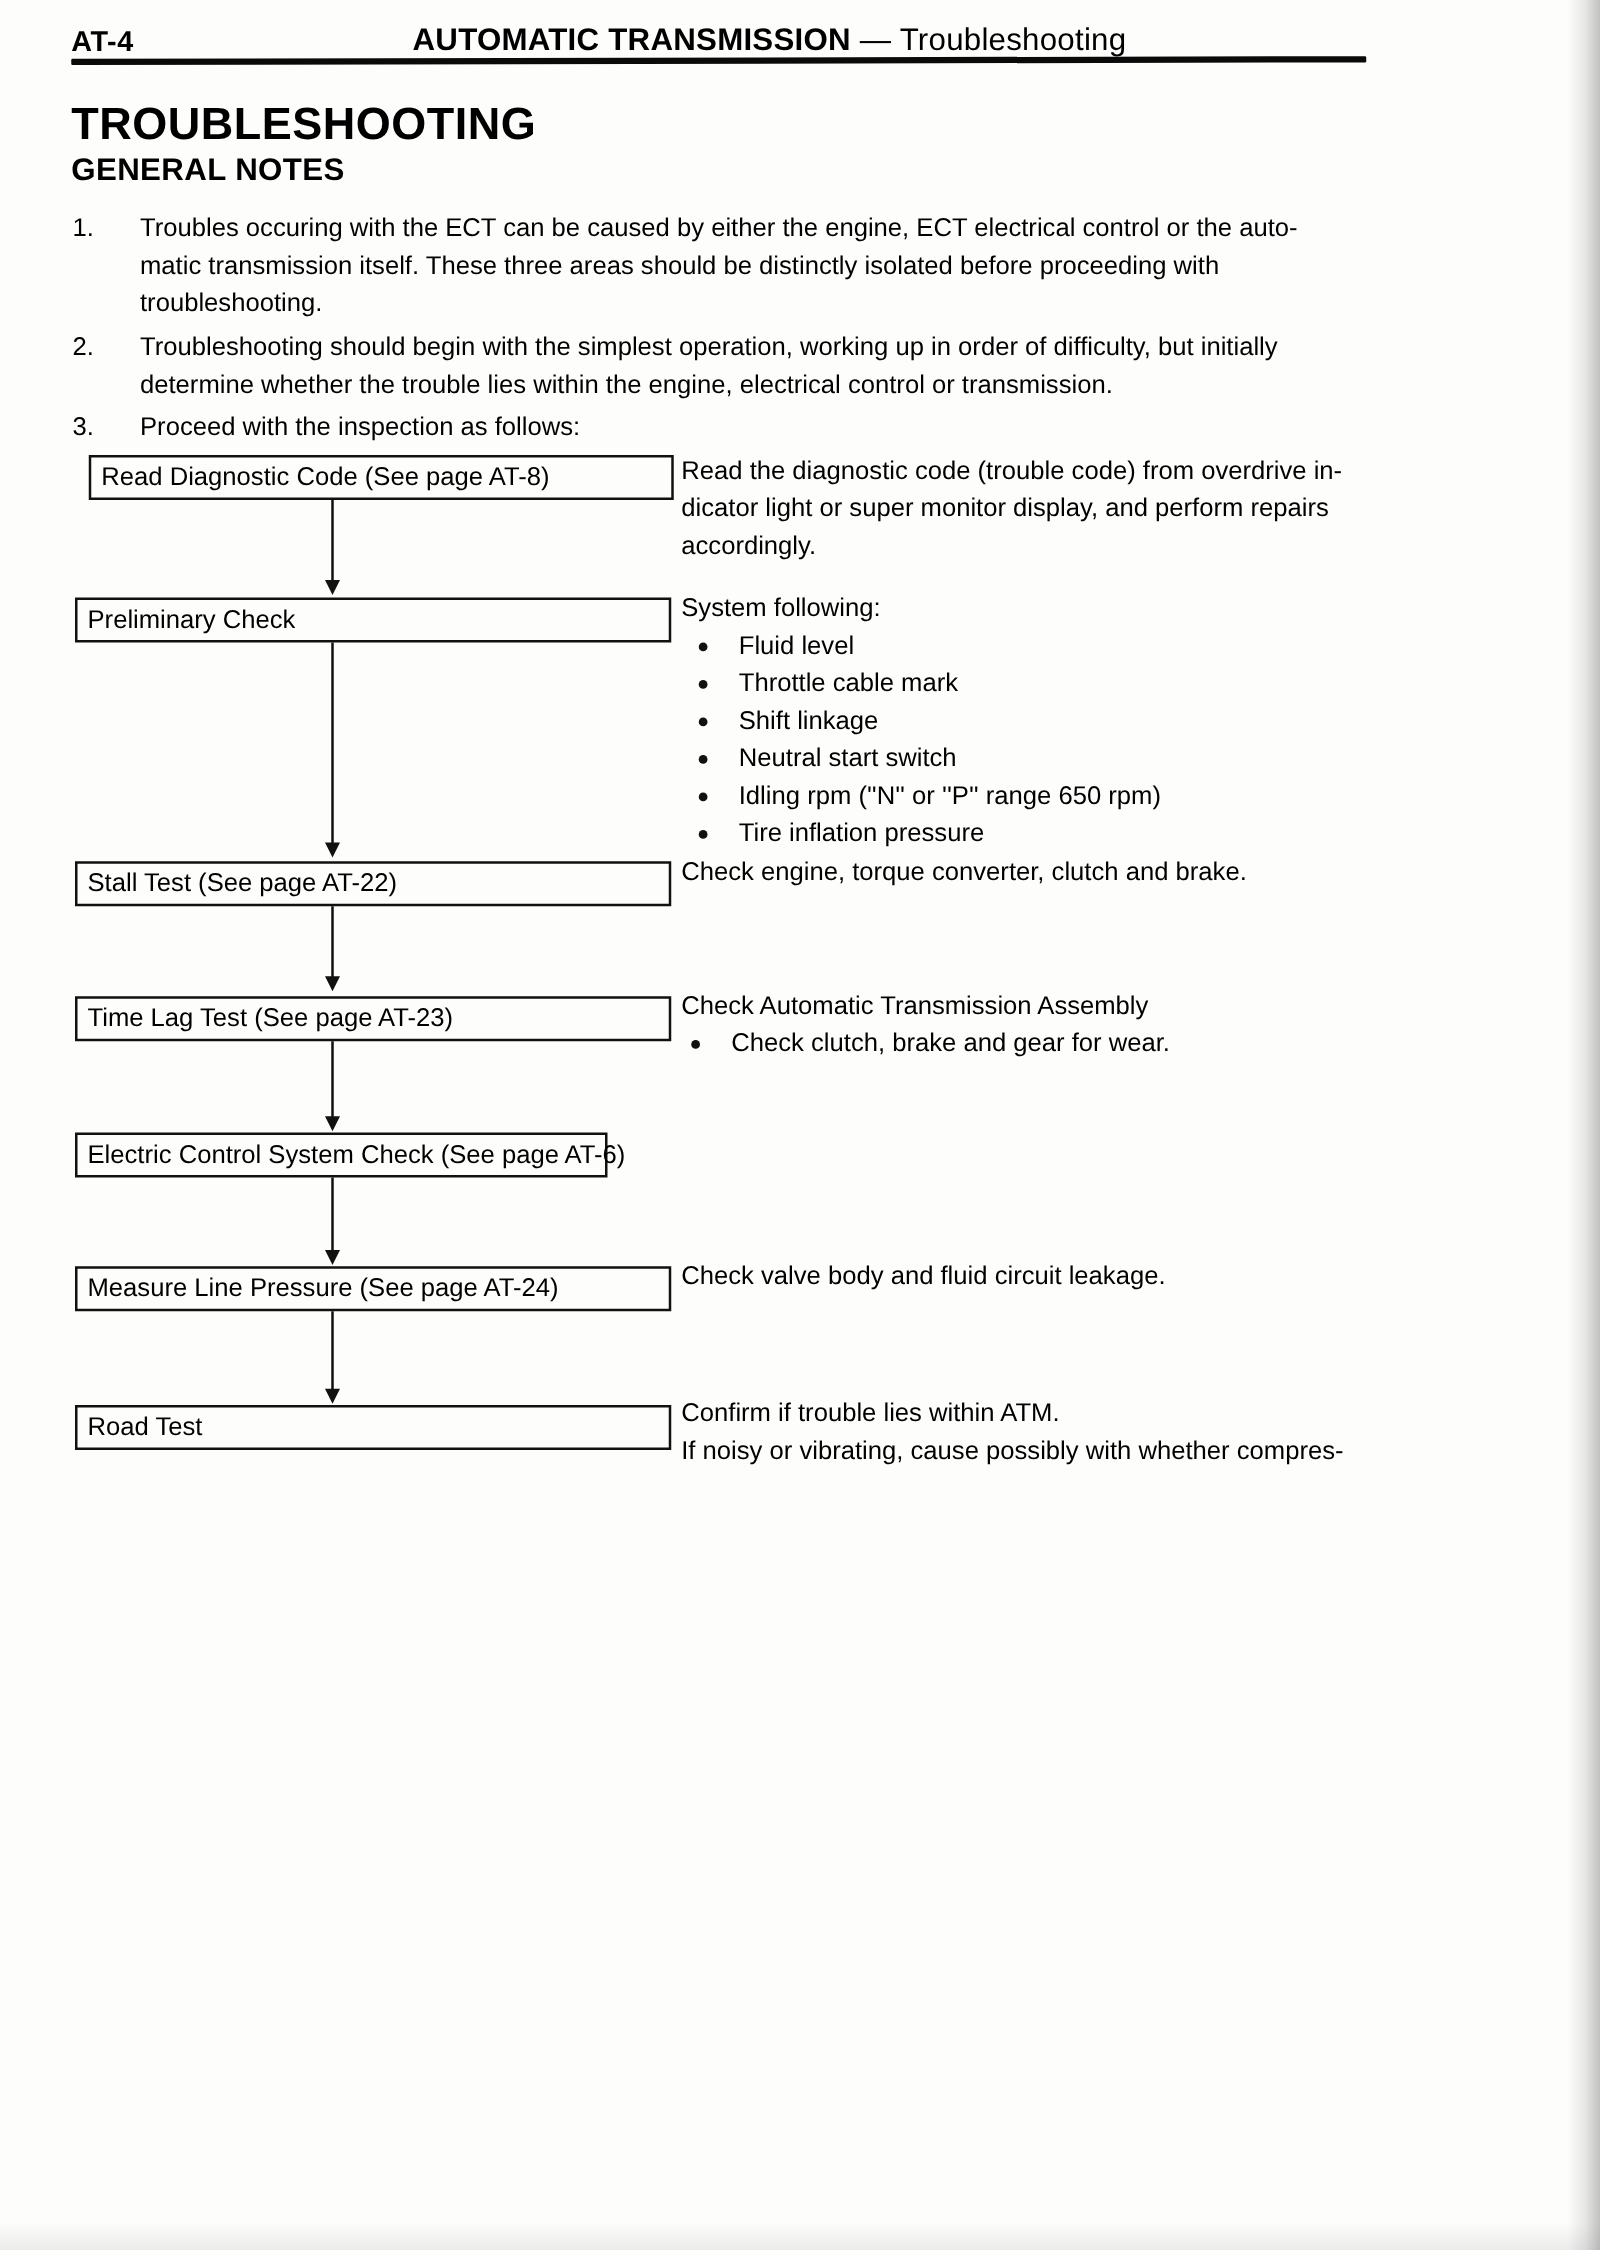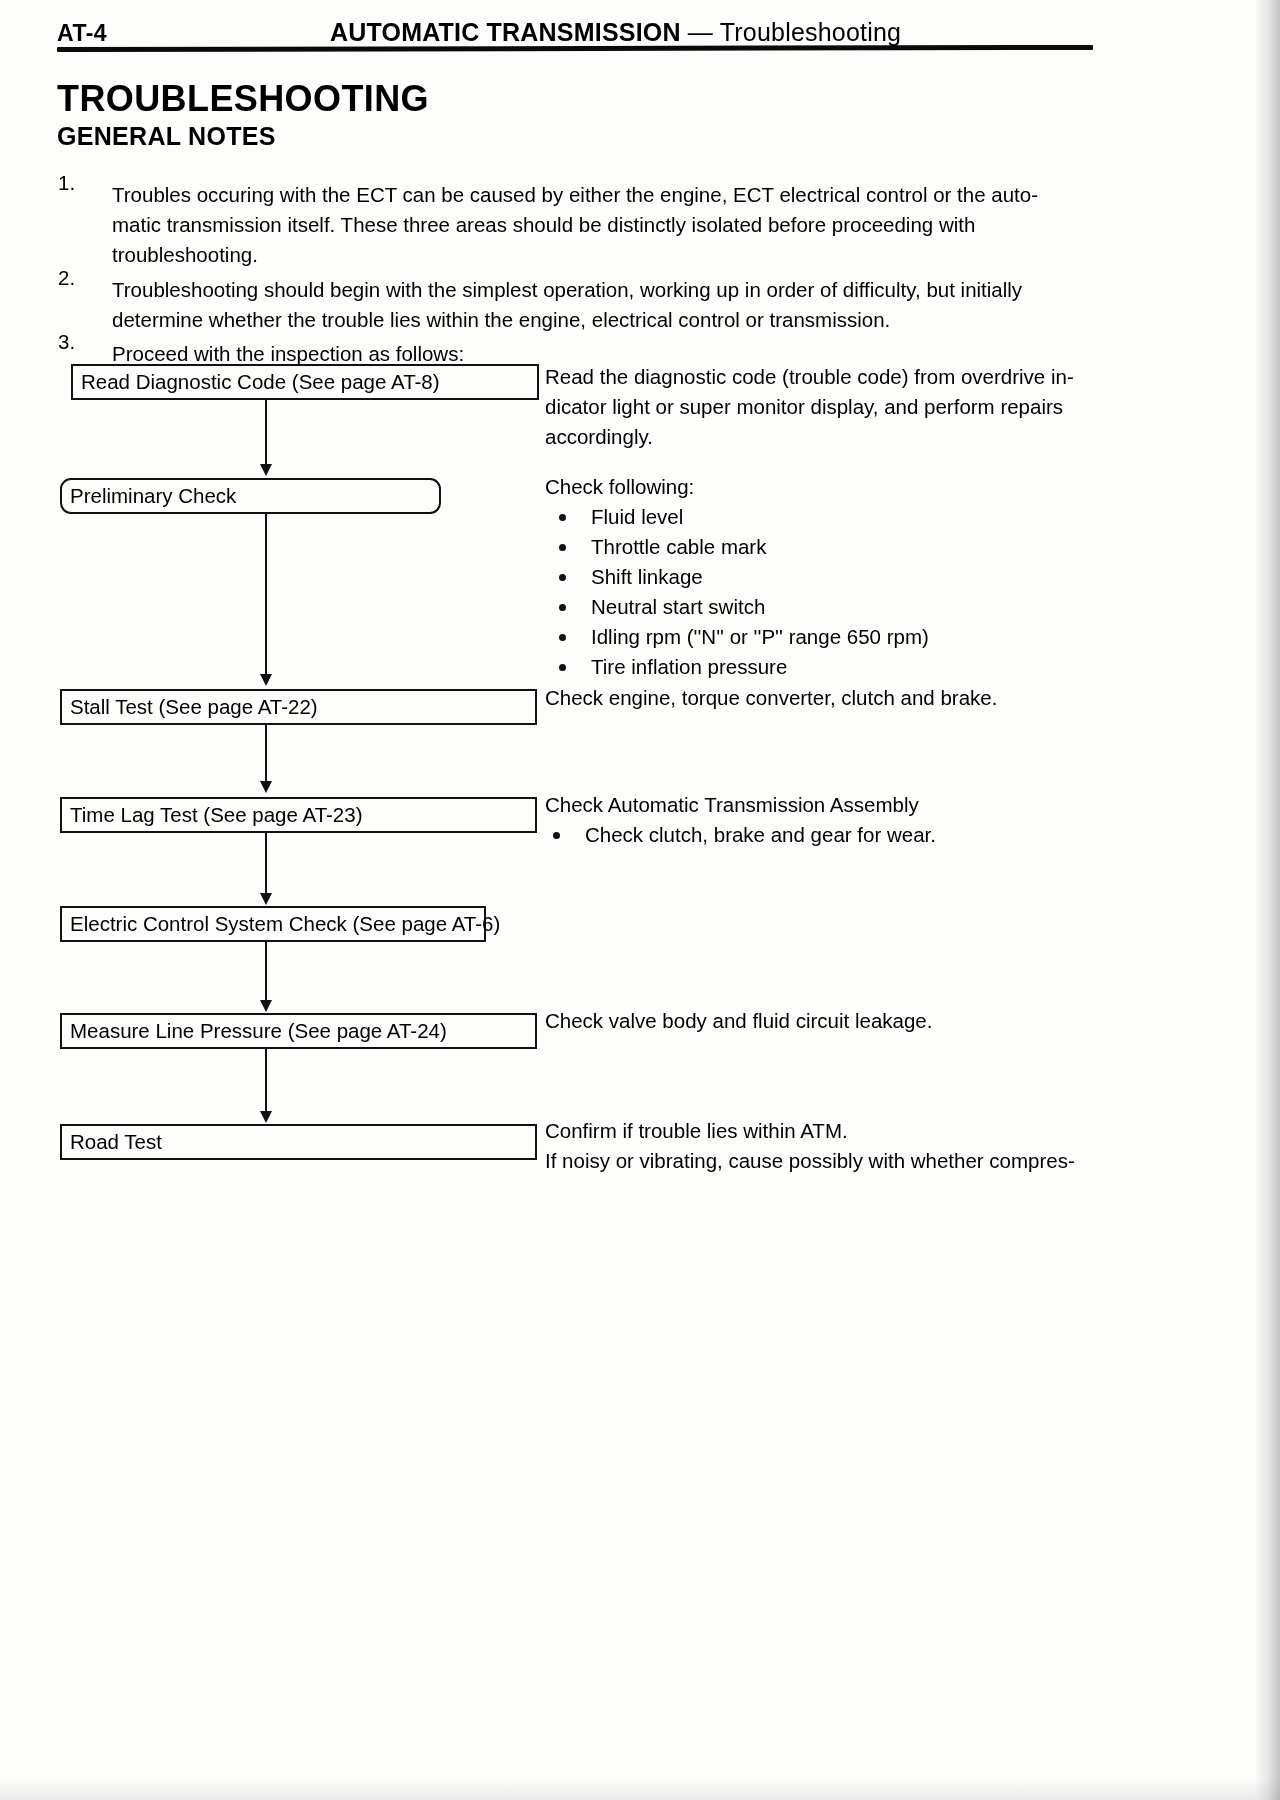--- a/index.html
+++ b/index.html
@@ -94,21 +94,20 @@
   }
   .note .num {
     position: absolute;
     left: 0; top: 0;
     width: 46px;
     text-align: left;
   }
   .note .body {
     margin-left: 54px;
     text-align: justify;
-    margin-top: 12px;
   }
   .note .body .lastline {
     text-align: left;
   }
   .note-1 { left: 58px; top: 168px; width: 1038px; }
   .note-2 { left: 58px; top: 263px; width: 1038px; }
   .note-3 { left: 58px; top: 327px; width: 700px; }
 
   
   .flow {
@@ -215,25 +214,25 @@
       <span class="label">Read Diagnostic Code (See page AT-8)</span>
     </div>
     <div class="desc" style="left:545px; top:362px; width:620px;">
       <span class="lead">Read the diagnostic code (trouble code) from overdrive in-</span>
       <span class="lead">dicator light or super monitor display, and perform repairs</span>
       <span class="lead">accordingly.</span>
     </div>
     <div class="connector" style="left:265px; top:400px; height:68px;"></div>
     <div class="arrowhead" style="left:260px; top:464px;"></div>
 
-    <div class="fbox" style="left:60px; top:478px; width:381px; height:36px;border-radius:11px;">
+    <div class="fbox" style="left:60px; top:478px; width:477px; height:36px;">
       <span class="label">Preliminary Check</span>
     </div>
     <div class="desc" style="left:545px; top:472px; width:620px;">
-      <span class="lead">Check following:</span>
+      <span class="lead">System following:</span>
       <ul class="bullets">
         <li>Fluid level</li>
         <li>Throttle cable mark</li>
         <li>Shift linkage</li>
         <li>Neutral start switch</li>
         <li>Idling rpm (''N'' or ''P'' range 650 rpm)</li>
         <li>Tire inflation pressure</li>
       </ul>
     </div>
     <div class="connector" style="left:265px; top:514px; height:164px;"></div>

